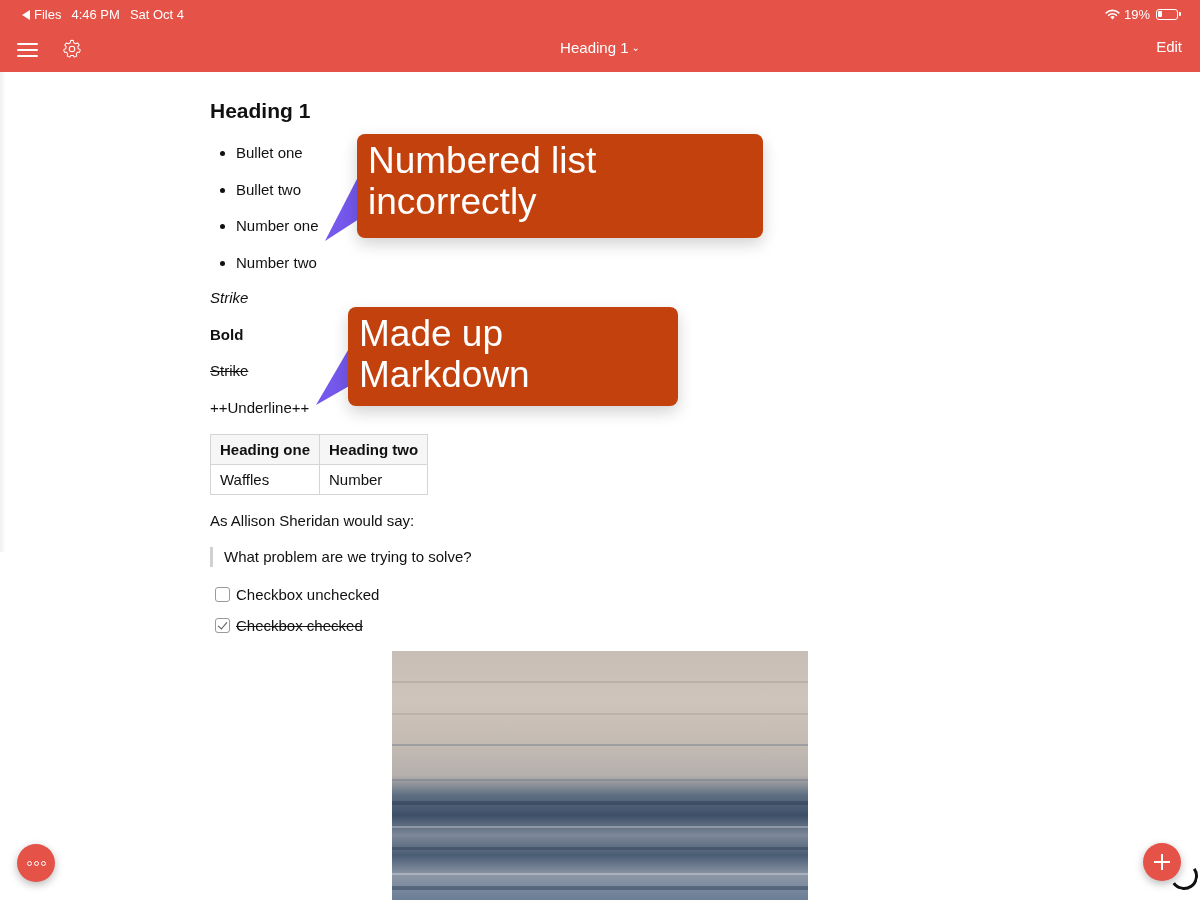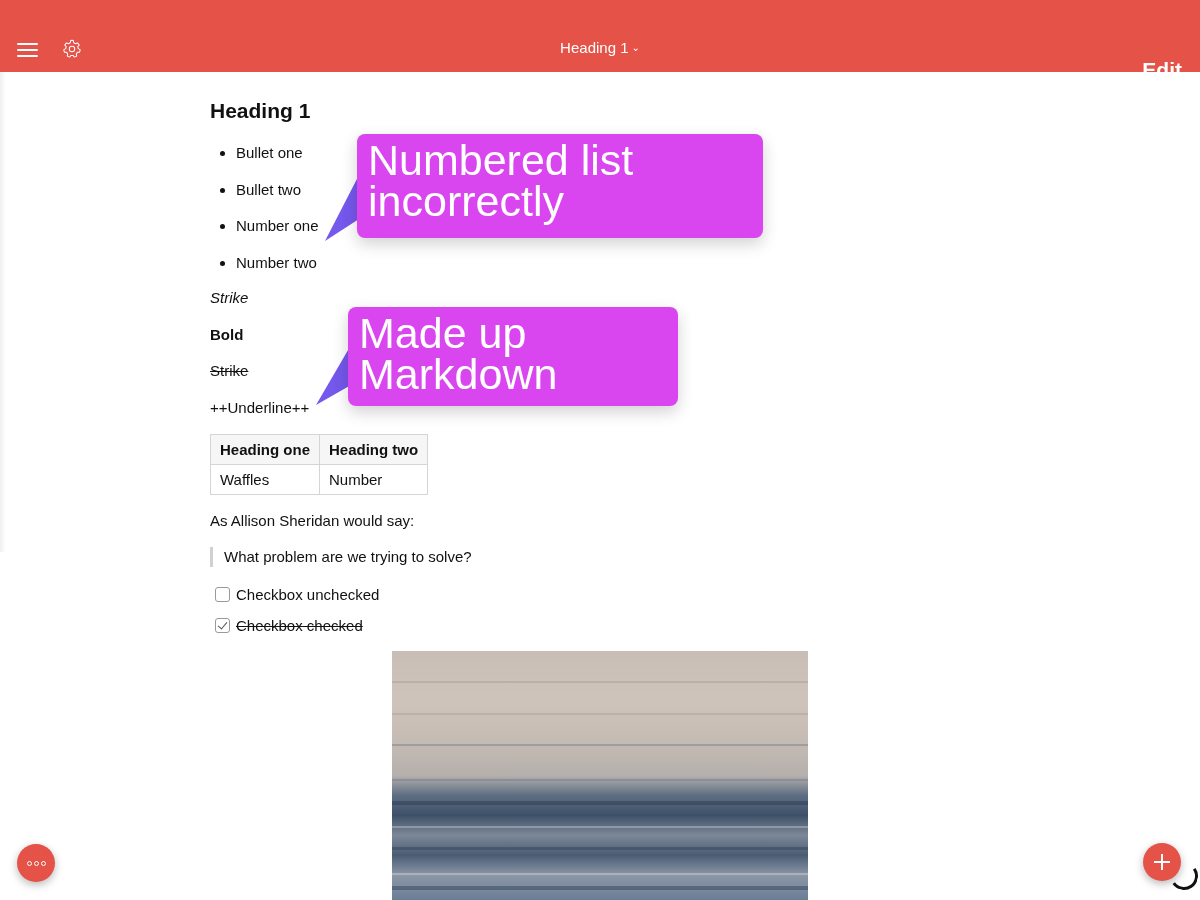--- a/index.html
+++ b/index.html
@@ -16,21 +16,21 @@
     .battery::before { content: ""; position: absolute; left: 1px; top: 1px; width: 4px; height: 6px; background: #fff; border-radius: 1px; }
     .battery::after { content: ""; position: absolute; right: -4px; top: 2px; width: 2px; height: 4px; background: #fff; border-radius: 0 1px 1px 0; }
 
     .navbar { position: absolute; left: 0; top: 28px; width: 1200px; height: 44px; padding-left: 29px; }
     .hamburger { position: absolute; left: 17px; top: 14px; width: 21px; height: 16px; cursor: pointer; }
     .hamburger span { position: absolute; left: 0; width: 21px; height: 2px; background: #fff; border-radius: 1px; }
     .gear { position: absolute; left: 61px; top: 10px; width: 22px; height: 22px; cursor: pointer; }
     .nav-title { position: absolute; left: 0; width: 1200px; top: 11px; text-align: center; font-size: 15px; font-weight: 500; pointer-events: none; }
     .nav-title .t { pointer-events: auto; cursor: pointer; }
     .nav-title .chev { display: inline-block; font-size: 10px; margin-left: 3px; vertical-align: 2px; }
-    .edit { position: absolute; right: 18px; top: 30px; font-size: 21px; cursor: pointer; font-weight: bold; }
+    .edit { position: absolute; right: 18px; top: 10px; font-size: 15px; cursor: pointer; }
 
     .edge-shadow { position: absolute; left: 0; top: 72px; width: 6px; height: 480px; background: linear-gradient(to right, rgba(0,0,0,0.06), rgba(0,0,0,0)); }
 
     .doc { position: absolute; left: 210px; top: 72px; width: 700px; font-size: 15px; color: #111; }
     .h1 { position: absolute; top: 27px; left: 0; font-size: 21px; font-weight: 700; }
     .bullets { position: absolute; top: 72px; left: 0; list-style: none; }
     .bullets li { position: relative; height: 36.5px; padding-left: 26px; line-height: 18px; }
     .bullets li::before { content: ""; position: absolute; left: 10px; top: 7px; width: 5px; height: 5px; background: #111; border-radius: 50%; }
     .line { position: absolute; left: 0; line-height: 18px; }
     .italic { font-style: italic; }
@@ -45,38 +45,57 @@
     .quote { position: absolute; left: 0; top: 475px; padding-left: 11px; border-left: 3px solid #d0d0d0; line-height: 20px; }
 
     .task { position: absolute; left: 5px; display: flex; align-items: center; gap: 6px; cursor: pointer; }
     .cbox { width: 15px; height: 15px; border: 1px solid #9a9a9a; border-radius: 3px; position: relative; background: #fff; }
     .cbox.checked::after { content: ""; position: absolute; left: 4px; top: 1px; width: 4px; height: 8px; border-right: 1.5px solid #555; border-bottom: 1.5px solid #555; transform: rotate(40deg); }
 
     .photo { position: absolute; left: 392px; top: 651px; width: 416px; height: 249px; overflow: hidden;
       background: linear-gradient(to bottom, #c8beb6 0%, #cfc4bb 20%, #c3bab2 38%, #b5b0ad 50%, #5e6e82 58%, #3e5068 66%, #7d8898 74%, #4a5c74 82%, #8d97a6 90%, #6a7d95 100%); }
     .photo .wave { position: absolute; left: 0; width: 100%; height: 2px; opacity: .45; }
 
-    .callout { position: absolute; background: #d946ef; color: #fff; border-radius: 8px; font-size: 43px; line-height: 41px; padding: 6px 3px 8px 11px; box-shadow: 0 6px 16px rgba(0,0,0,0.18); }
+    .callout { position: absolute; background: #c2410c; color: #fff; border-radius: 8px; font-size: 37px; line-height: 41px; padding: 6px 3px 8px 11px; box-shadow: 0 6px 16px rgba(0,0,0,0.18); }
     .callout-tail { position: absolute; width: 0; height: 0; }
 
     .fab { position: absolute; width: 38px; height: 38px; border-radius: 50%; background: #E45248; box-shadow: 0 3px 8px rgba(0,0,0,0.28); cursor: pointer; color: #fff; display: flex; align-items: center; justify-content: center; }
     .fab-more { left: 17px; top: 844px; }
     .fab-add { left: 1143px; top: 843px; }
     .dots { display: flex; gap: 2px; }
     .dots span { width: 5px; height: 5px; border: 1.2px solid #fff; border-radius: 50%; display: inline-block; }
     .plus { position: relative; width: 16px; height: 16px; }
     .plus::before, .plus::after { content: ""; position: absolute; background: #fff; }
     .plus::before { left: 7px; top: 0; width: 2px; height: 16px; }
     .plus::after { left: 0; top: 7px; width: 16px; height: 2px; }
     .scroll-arc { position: absolute; left: 1170px; top: 862px; width: 28px; height: 28px; border: 3px solid #111; border-color: transparent #111 #111 transparent; border-radius: 50%; transform: rotate(10deg); }
   </style>
 </head>
 <body>
 
 <div class="topbar">
+  <div class="statusbar">
+    <div class="status-left">
+      <span class="back">
+        <span class="tri"></span>
+        <span>Files</span>
+      </span>
+      <span>4:46 PM</span>
+      <span>Sat Oct 4</span>
+    </div>
+    <div class="status-right">
+      <svg width="15" height="11" viewBox="0 0 15 11">
+        <path d="M7.5 10.5 L5.3 8.1 A3.2 3.2 0 0 1 9.7 8.1 Z" fill="#fff"></path>
+        <path d="M3.6 6.3 A5.6 5.6 0 0 1 11.4 6.3" stroke="#fff" stroke-width="1.6" fill="none" stroke-linecap="round"></path>
+        <path d="M1.2 3.9 A9 9 0 0 1 13.8 3.9" stroke="#fff" stroke-width="1.6" fill="none" stroke-linecap="round"></path>
+      </svg>
+      <span>19%</span>
+      <span class="battery"></span>
+    </div>
+  </div>
 
   <div class="navbar">
     <div class="hamburger">
       <span style="top:1px"></span>
         <span style="top:7px"></span>
         <span style="top:13px"></span>
     </div>
     <svg class="gear" viewBox="0 0 24 24">
       <path d="M12 2.5 L13.4 2.8 L13.9 5.1 A7 7 0 0 1 15.8 6.2 L18 5.4 L19 6.5 L19.9 7.8 L18.3 9.5 A7 7 0 0 1 18.8 11.6 L20.9 12.7 L20.7 14.1 L20.2 15.5 L17.9 15.6 A7 7 0 0 1 16.6 17.3 L17.2 19.6 L15.9 20.3 L14.6 20.8 L13.1 19 A7 7 0 0 1 10.9 19 L9.4 20.8 L8.1 20.3 L6.8 19.6 L7.4 17.3 A7 7 0 0 1 6.1 15.6 L3.8 15.5 L3.3 14.1 L3.1 12.7 L5.2 11.6 A7 7 0 0 1 5.7 9.5 L4.1 7.8 L5 6.5 L6 5.4 L8.2 6.2 A7 7 0 0 1 10.1 5.1 L10.6 2.8 Z" fill="none" stroke="#fff" stroke-width="1.1" stroke-linejoin="round"></path>
       <circle cx="12" cy="12" r="3" fill="none" stroke="#fff" stroke-width="1.1"></circle>

